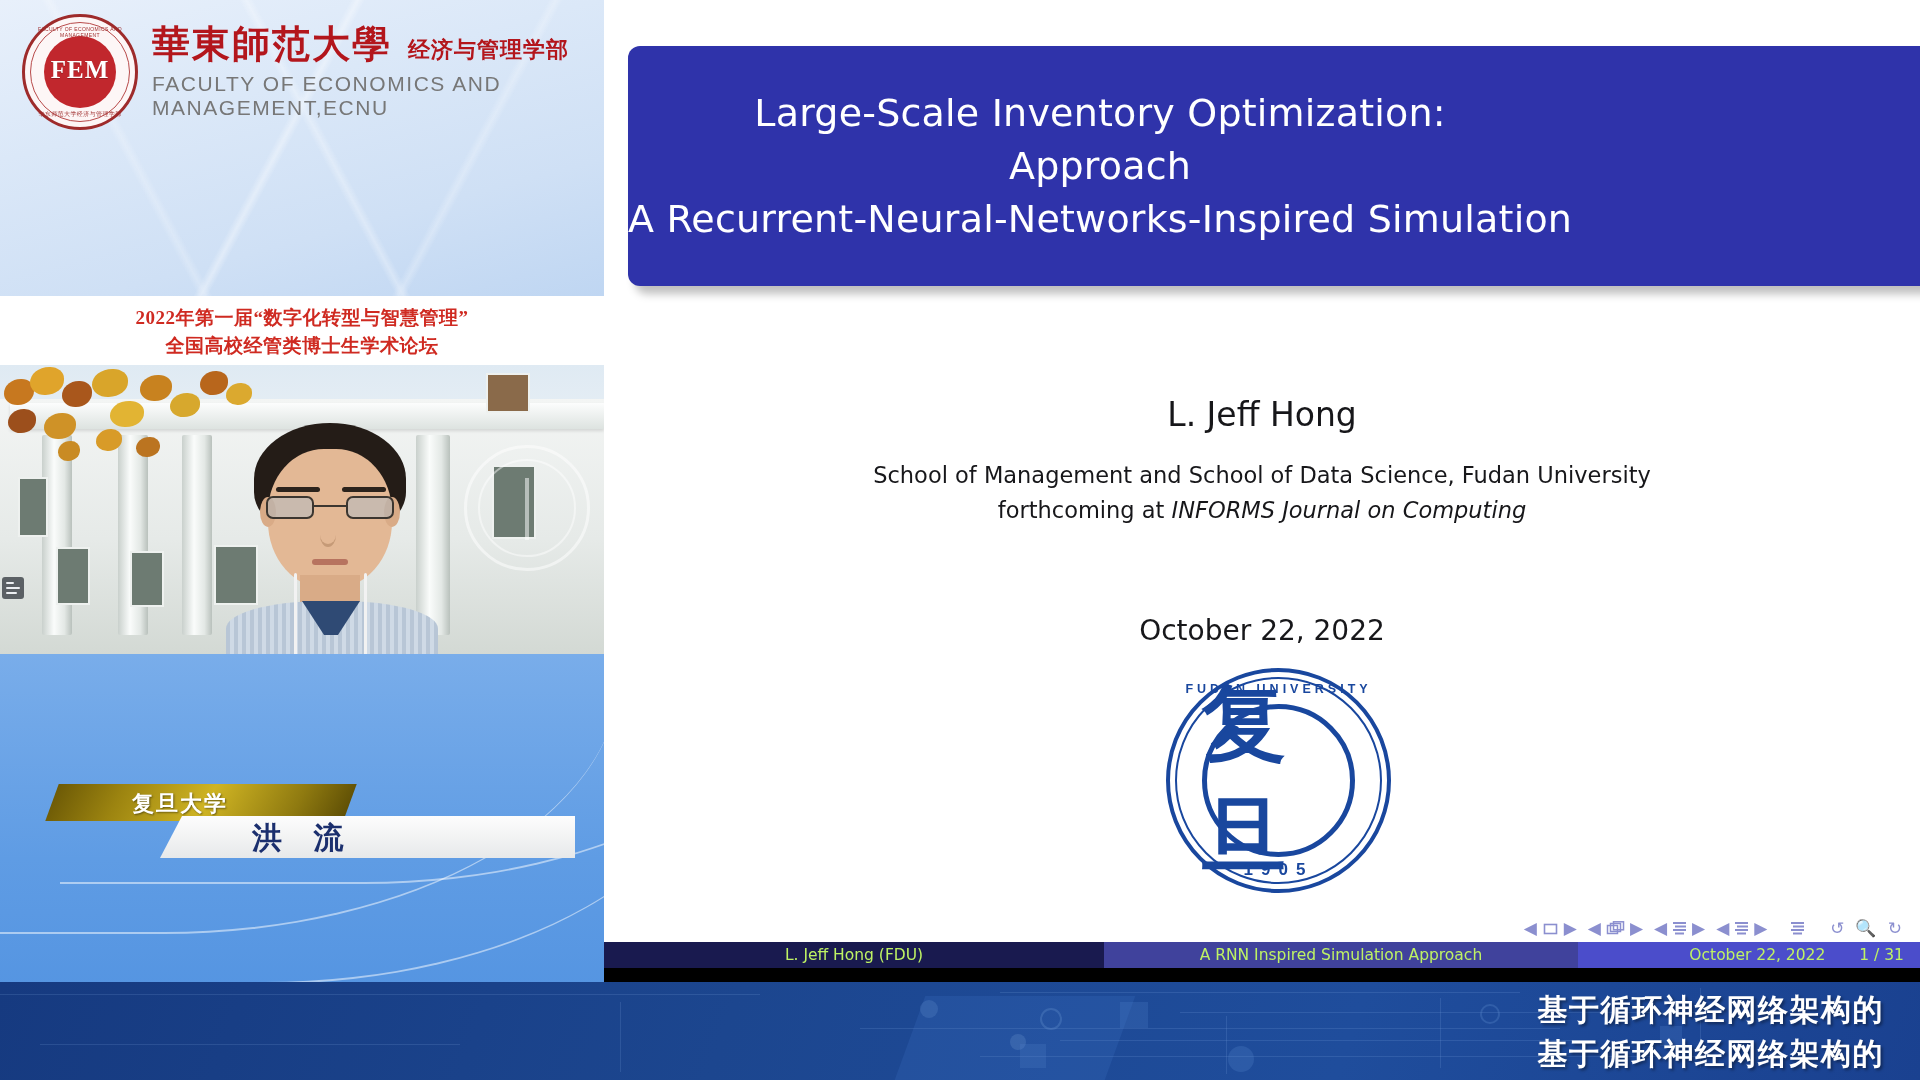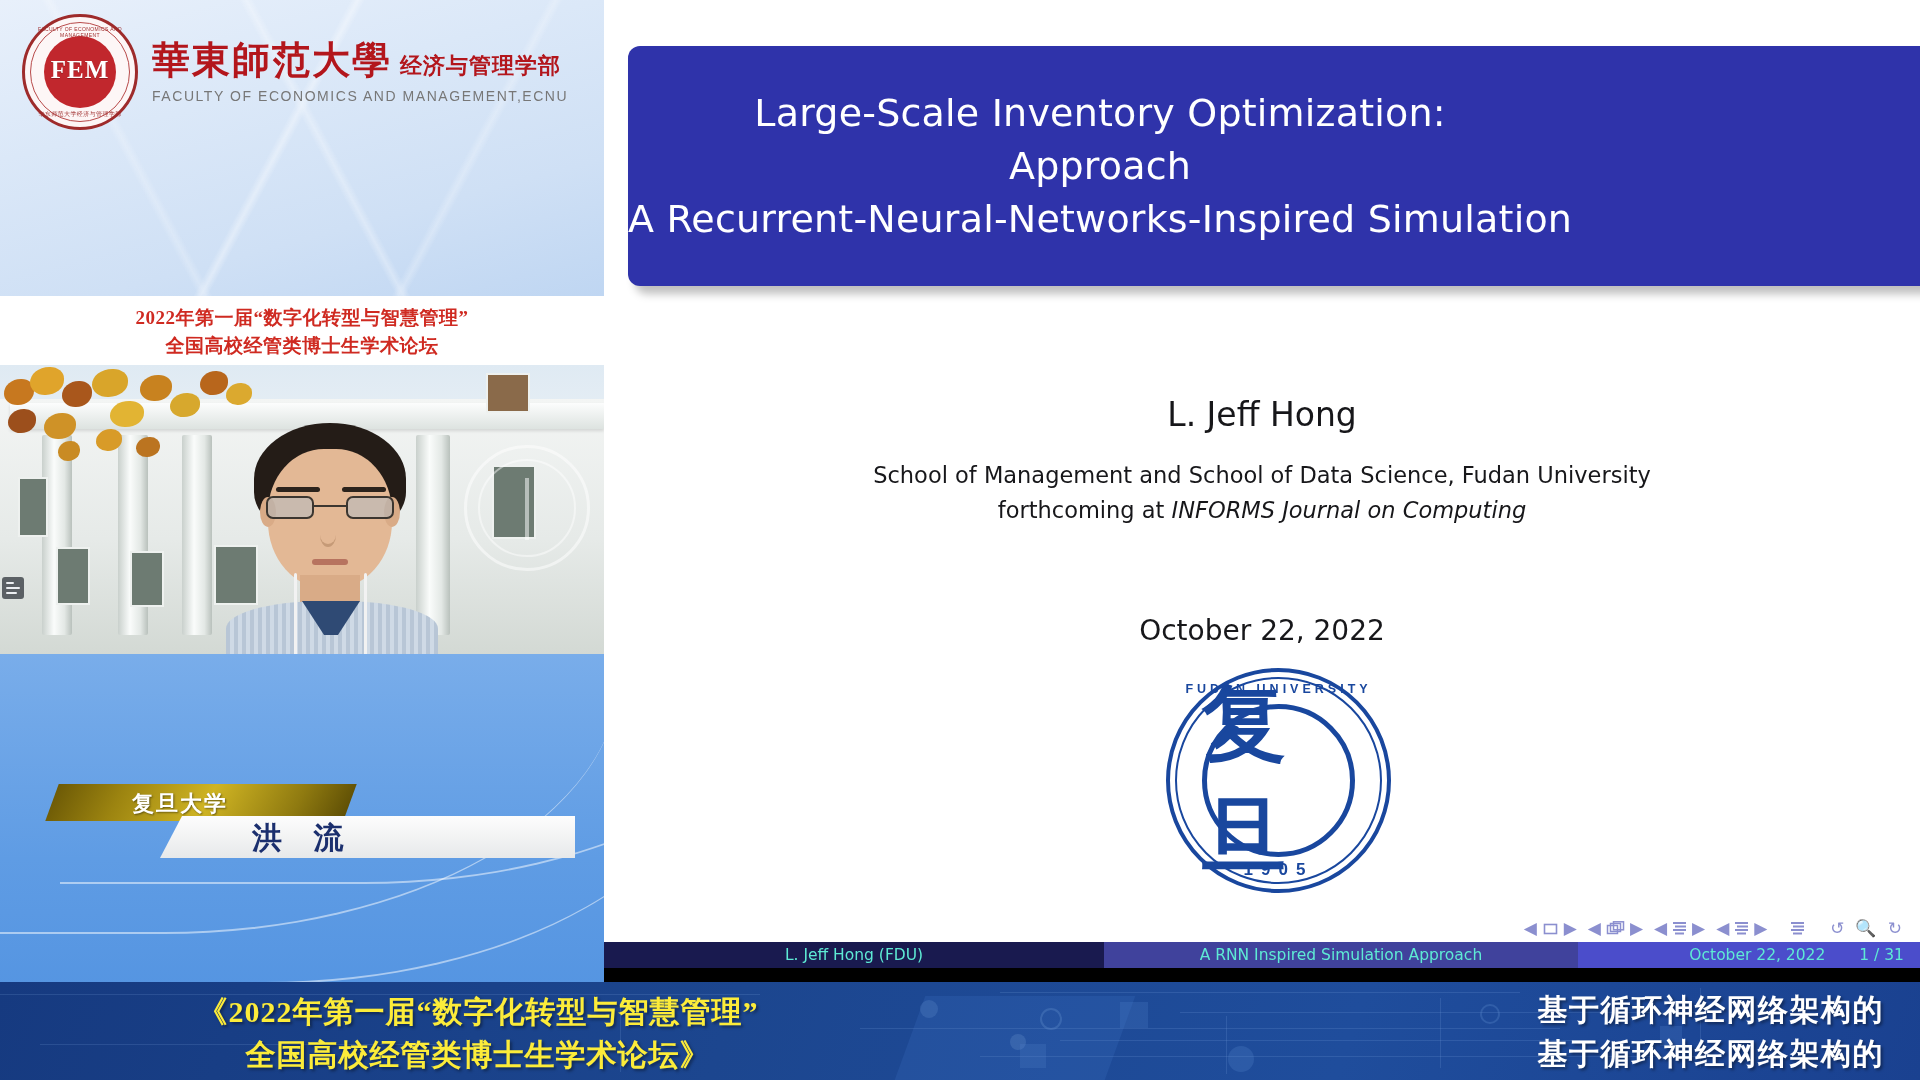--- a/index.html
+++ b/index.html
@@ -29,23 +29,23 @@
   .fem-seal .disc { position:absolute; inset:22px; border-radius:50%; background:#c1272d; }
   .fem-seal .fem { position:absolute; left:0; right:0; top:42px; text-align:center;
     color:#fff; font-weight:bold; font-size:25px; letter-spacing:1px;
     font-family:"Liberation Serif", serif; text-shadow:0 1px 0 rgba(0,0,0,.25); }
   .fem-seal .arc-top, .fem-seal .arc-bot { position:absolute; left:0; right:0; text-align:center;
     color:#9e2b2b; font-size:5px; letter-spacing:.4px; }
   .fem-seal .arc-top { top:12px; } .fem-seal .arc-bot { bottom:11px; font-size:6px; }
 
   .logo-text .cn { font-family:"Liberation Serif", serif; color:#b3161c;
     font-size:38px; font-weight:bold; letter-spacing:2px; line-height:1.1;
-    display:flex; align-items:baseline; gap:8px; }
+    display:flex; align-items:baseline; gap:16px; }
   .logo-text .cn .sub { font-size:22px; letter-spacing:1px; }
-  .logo-text .en { margin-top:7px; color:#777; font-size:14px; letter-spacing:1.55px; }
+  .logo-text .en { margin-top:7px; color:#777; font-size:21px; letter-spacing:1.55px; }
 
   
   .caption-band { position:absolute; left:0; top:296px; width:604px; height:76px;
     background:#ffffff; text-align:center; padding-top:8px; }
   .caption-band div { color:#cf2a21; font-family:"Liberation Serif", serif;
     font-weight:bold; font-size:19px; line-height:28px; letter-spacing:.5px; }
 
   
   .feed { position:absolute; left:0; top:365px; width:604px; height:289px; overflow:hidden;
     background:linear-gradient(180deg,#cfe2f0 0%,#e8eef2 45%,#cfd8cc 100%); }
@@ -146,21 +146,21 @@
   .seal .arc-dn { bottom:13px; font-size:17px; letter-spacing:8px; }
 
   
   .navsym { position:absolute; right:18px; top:918px; display:flex; align-items:center;
     gap:11px; color:#8b8fcf; font-size:17px; }
   .navsym .grp { display:flex; align-items:center; gap:5px; }
   .navsym svg { display:block; }
 
   
   .foot { position:absolute; left:0; bottom:0; width:1316px; height:26px; display:flex;
-    font-size:15.5px; color:#5eead4; font-family:"DejaVu Sans", sans-serif; }
+    font-size:15.5px; color:#bef264; font-family:"DejaVu Sans", sans-serif; }
   .foot .f1 { width:38%; background:#191a4f; display:flex; align-items:center; justify-content:center; }
   .foot .f2 { width:36%; background:#40429c; display:flex; align-items:center; justify-content:center; }
   .foot .f3 { width:26%; background:#4b4dcb; display:flex; align-items:center;
     justify-content:flex-end; gap:34px; padding-right:16px; }
 
   
   #banner { position:absolute; left:0; bottom:0; width:1920px; height:98px;
     background:linear-gradient(110deg,#163a80 0%,#1c468f 38%,#1f4d9c 70%,#1a4190 100%);
     overflow:hidden; }
   #banner .circuit { position:absolute; inset:0; opacity:.55; }
@@ -394,22 +394,18 @@
       <div class="cc" style="left:920px;top:18px;width:18px;height:18px;background:rgba(140,185,245,.3)"></div>
       <div class="cc" style="left:1040px;top:26px;width:22px;height:22px;border:2px solid rgba(150,195,250,.35)"></div>
       <div class="cc" style="left:1228px;top:64px;width:26px;height:26px;background:rgba(130,180,245,.26)"></div>
       <div class="cc" style="left:1480px;top:22px;width:20px;height:20px;border:2px solid rgba(150,195,250,.3)"></div>
       <div class="cc" style="left:1540px;top:70px;width:16px;height:16px;background:rgba(140,185,245,.28)"></div>
       <div class="cc" style="left:1010px;top:52px;width:16px;height:16px;background:rgba(160,200,250,.3)"></div>
       <div class="cs" style="left:1120px;top:20px;width:28px;height:26px"></div>
       <div class="cs" style="left:1020px;top:62px;width:26px;height:24px"></div>
       <div class="cs" style="left:1660px;top:44px;width:22px;height:20px"></div>
     </div>
-    <div class="b-left">
-      <div>《2022年第一届“数字化转型与智慧管理”</div>
-      <div>全国高校经管类博士生学术论坛》</div>
-    </div>
     <div class="b-right">
       <div>基于循环神经网络架构的</div>
       <div>基于循环神经网络架构的</div>
     </div>
   </div>
 </div>
 
 </body></html>

